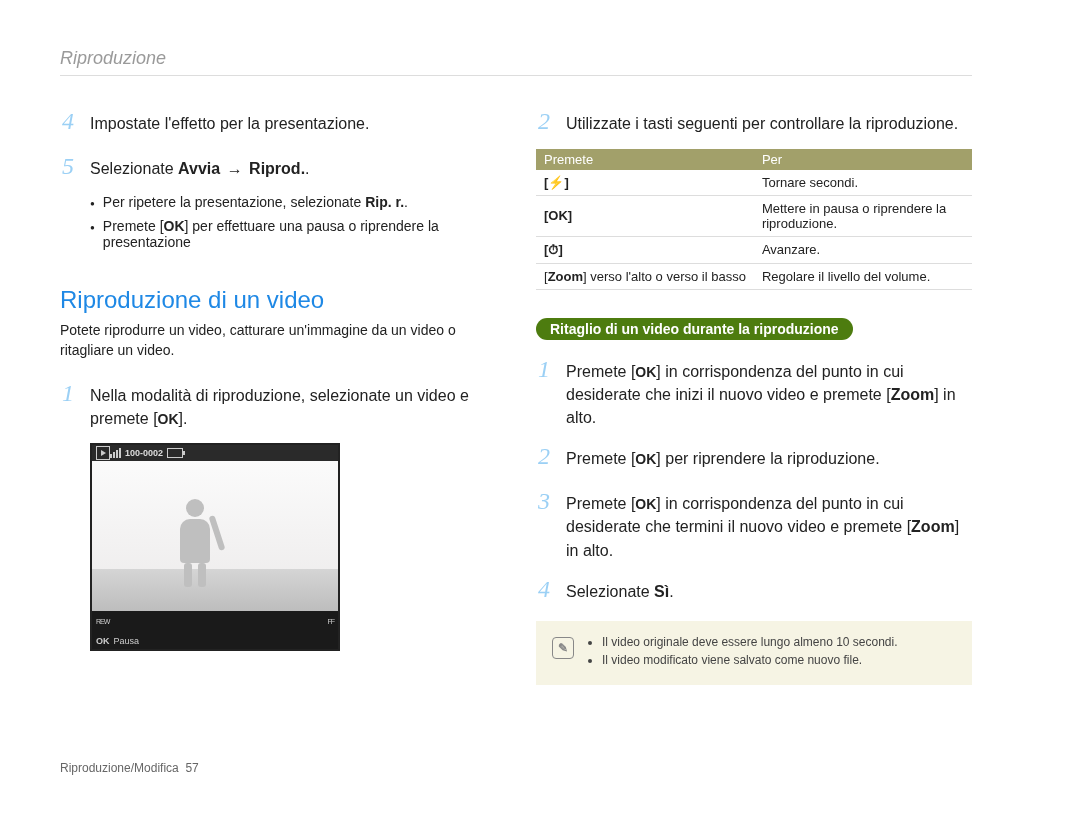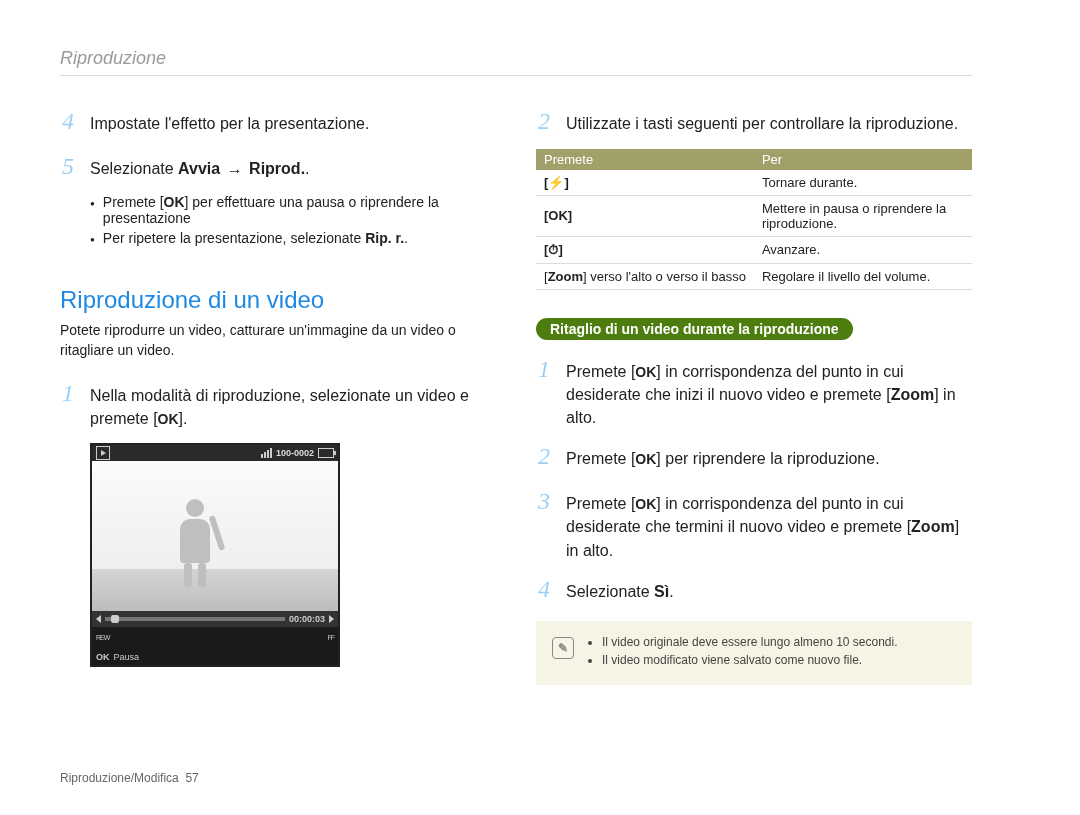--- a/index.html
+++ b/index.html
@@ -14,21 +14,21 @@
     margin: 0;
     padding: 0;
     background: #fff;
     font-family: Helvetica, Arial, sans-serif;
     color: var(--text);
   }
   .page {
     width: 1032px;
     height: 815px;
     box-sizing: border-box;
-    padding: 48px 60px 30px 60px;
+    padding: 48px 60px 40px 60px;
     display: flex;
     flex-direction: column;
   }
   .section-label {
     font-style: italic;
     color: #9a9a9a;
     font-size: 18px;
     font-weight: 300;
     border-bottom: 1px solid #ddd;
     padding-bottom: 6px;
@@ -163,21 +163,20 @@
     margin: 12px 0 0 30px;
     border: 2px solid #222;
     background: #fff;
     box-sizing: border-box;
   }
   .videoBox .topbar {
     height: 16px;
     background: #2a2a2a;
     display: flex;
     align-items: center;
-    justify-content: space-between;
     padding: 0 4px;
   }
   .videoBox .playSq {
     width: 12px; height: 12px; border: 1px solid #ccc; display:flex;align-items:center;justify-content:center;
   }
   .videoBox .playSq::after{
     content:""; border-left:5px solid #ccc; border-top:3px solid transparent; border-bottom:3px solid transparent;
   }
   .videoBox .meta { display:flex; gap:4px; align-items:center; }
   .videoBox .ant { display:flex; gap:1px; align-items:flex-end; }
@@ -244,26 +243,26 @@
         <div class="body">
           <span>Selezionate </span><span class="bold">Avvia</span>
           <span class="arrow">→</span>
           <span class="bold">Riprod.</span><span>.</span>
         </div>
       </div>
 
       <ul class="sub">
         <li>
           <span>
-            <span>Premete [</span><span class="ok">OK</span><span>] per effettuare una pausa o riprendere la presentazione</span>
+            <span>Per ripetere la presentazione, selezionate </span><span class="bold">Rip. r.</span><span>.</span>
           </span>
         </li>
         <li>
           <span>
-            <span>Per ripetere la presentazione, selezionate </span><span class="bold">Rip. r.</span><span>.</span>
+            <span>Premete [</span><span class="ok">OK</span><span>] per effettuare una pausa o riprendere la presentazione</span>
           </span>
         </li>
       </ul>
 
       <h2 class="blue">Riproduzione di un video</h2>
       <p class="lead">Potete riprodurre un video, catturare un'immagine da un video o ritagliare un video.</p>
 
       <div class="step">
         <div class="num">1</div>
         <div class="body">
@@ -292,28 +291,20 @@
             <div style="position:relative">
               <div class="body"></div>
               <div class="arm"></div>
             </div>
             <div class="legs">
                 <div class="leg"></div>
                 <div class="leg"></div>
               </div>
           </div>
         </div>
-        <div class="prog">
-          <div class="tri triL"></div>
-          <div class="track">
-              <div class="dot"></div>
-            </div>
-          <div class="time">00:00:03</div>
-          <div class="tri triR"></div>
-        </div>
         <div class="bot">
           <span class="rew">REW</span>
           <span class="spacer"></span>
           <span class="ff">FF</span>
         </div>
         <div class="bot" style="height:16px">
           <span class="okLbl">OK</span>
           <span>Pausa</span>
         </div>
       </div>
@@ -330,21 +321,21 @@
       <table class="ctrl">
         <thead>
           <tr>
             <th>Premete</th>
             <th>Per</th>
           </tr>
         </thead>
         <tbody>
           <tr>
             <td>[⚡]</td>
-            <td>Tornare durante.</td>
+            <td>Tornare secondi.</td>
           </tr>
           <tr>
             <td>[OK]</td>
             <td>Mettere in pausa o riprendere la riproduzione.</td>
           </tr>
           <tr>
             <td>[⏱]</td>
             <td>Avanzare.</td>
           </tr>
           <tr>

